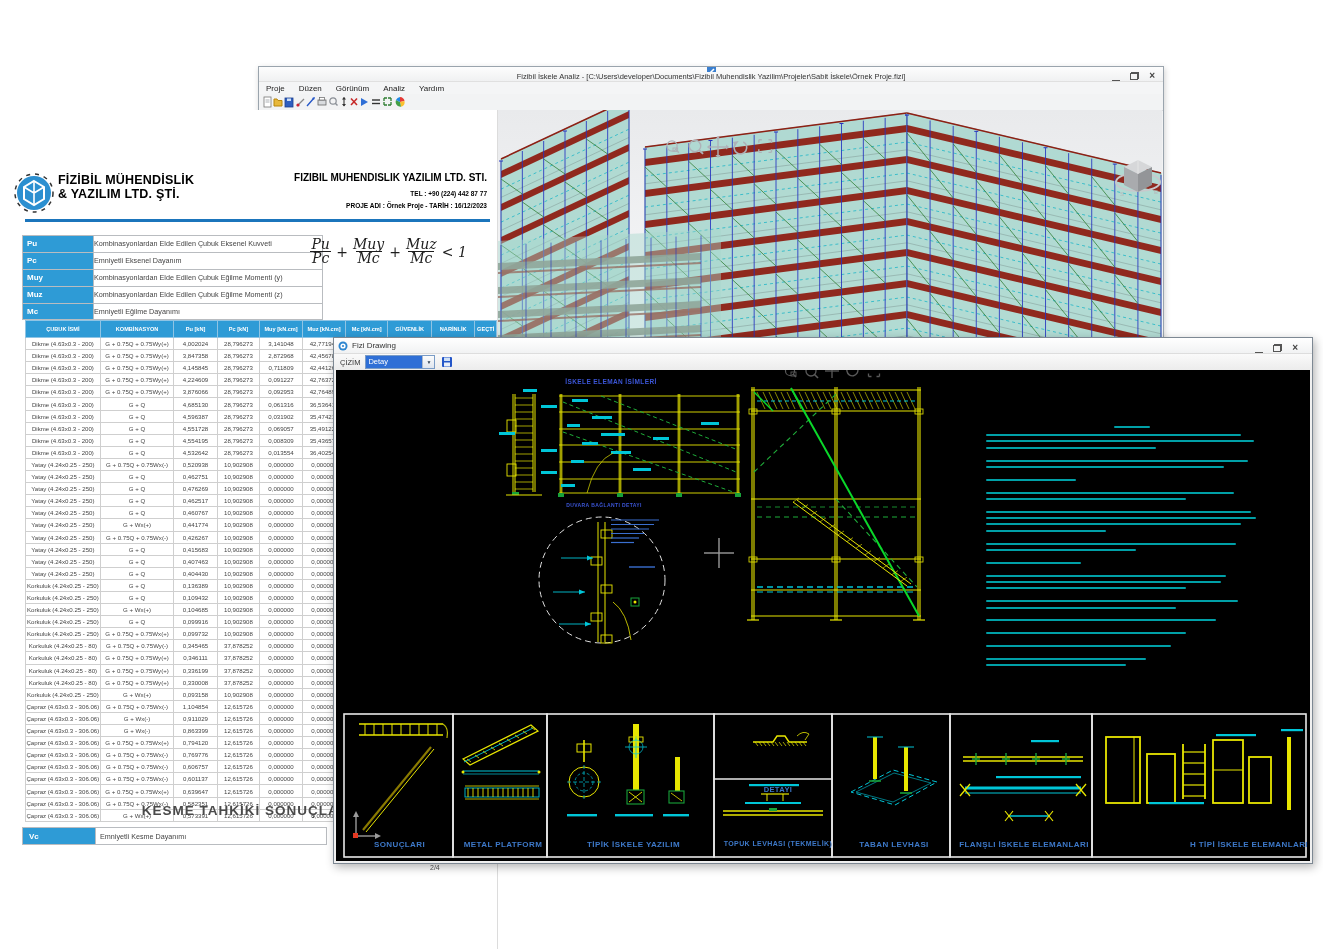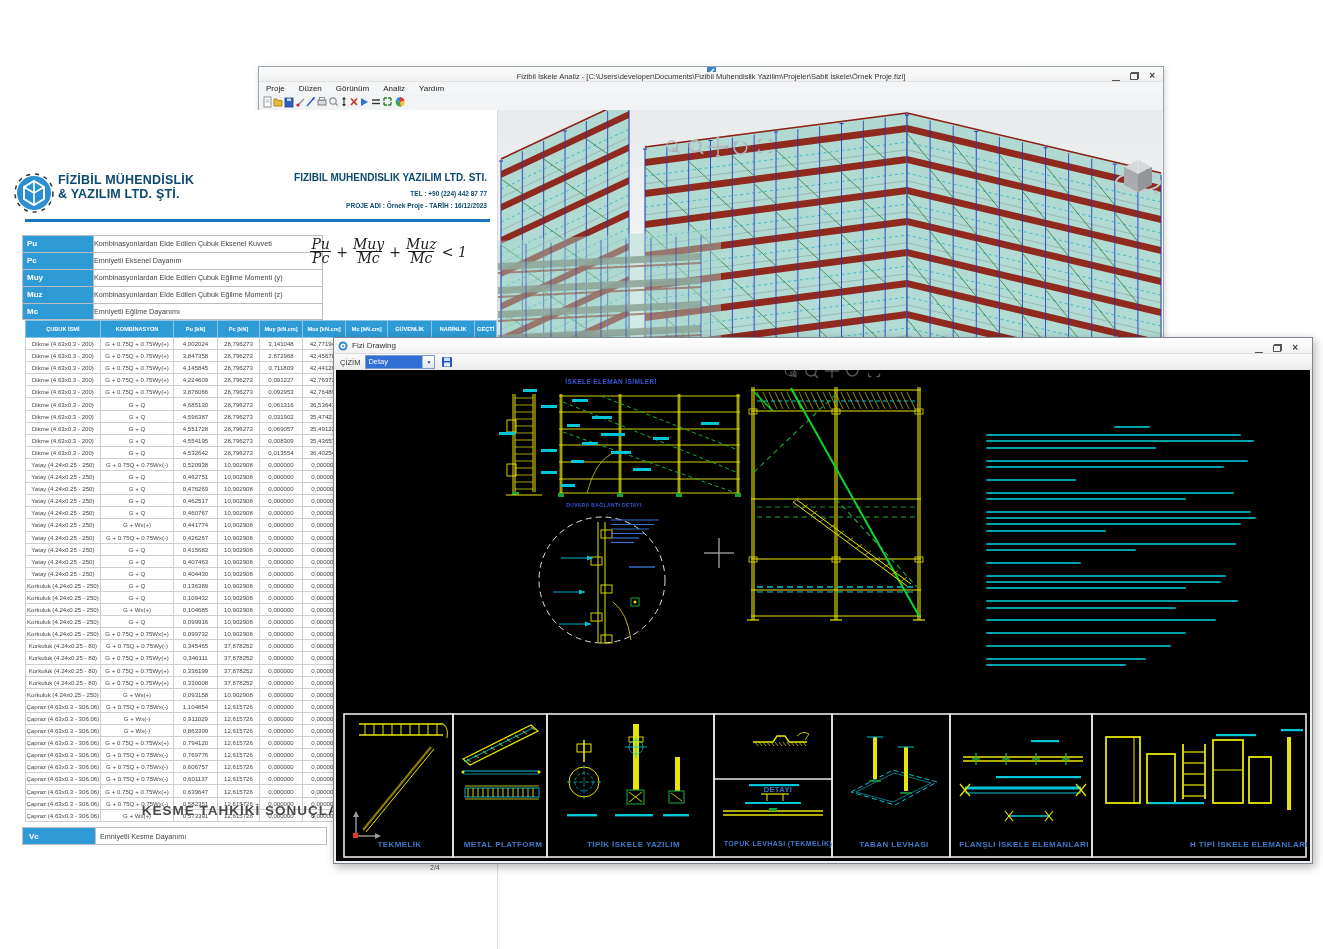--- a/index.html
+++ b/index.html
@@ -17,21 +17,21 @@
   .win-restore i{position:absolute;left:0;bottom:0;width:6px;height:5px;border:1px solid #555;background:#f5f5f5;display:block;}
   .win-restore:before{content:"";position:absolute;right:0;top:0;width:6px;height:5px;border:1px solid #555;display:block;}
   .win-close{font-size:10px;color:#444;line-height:8px;font-weight:bold;}
   #menubar3d{position:absolute;left:0;top:15px;right:0;height:12px;display:flex;gap:14px;padding-left:7px;
     font-size:8px;color:#222;background:#f4f5f6;align-items:center;}
   #toolbar3d{position:absolute;left:0;top:27px;right:0;height:16px;background:#f2f3f4;border-bottom:1px solid #dadcde;}
   #canvas3d{position:absolute;left:1px;top:43px;right:1px;bottom:1px;
     background:linear-gradient(#e9eaec,#f9fafb 35%,#fbfcfc);}
   
   #page{left:0;top:110px;width:497px;height:839px;background:#ffffff;border-right:1px solid #dcdcdc;}
-  .blue{color:#0c4a6e;}
+  .blue{color:#000000;}
   #pg-title1,#pg-title2{font-size:12.5px;font-weight:bold;line-height:14px;letter-spacing:.2px;}
   #pg-web{font-size:8px;font-weight:bold;margin-top:43px;}
   #pg-company{font-size:10px;font-weight:bold;}
   #pg-tel,#pg-proj{font-size:6.5px;font-weight:bold;}
   #rule{left:25px;top:109px;width:465px;height:3px;background:#1b75bc;}
   table{border-collapse:collapse;}
   
   #legend{left:22px;top:125px;}
   #legend td{border:0.5px solid #b9bcc0;height:15.9px;padding:0;}
   #legend .k{background:#2e9bd6;color:#fff;font-weight:bold;font-size:8px;width:66px;padding-left:4px;}
@@ -1366,21 +1366,21 @@
           <div class="nl" style="width: 230px;"></div>
           <div class="nl gap" style="width: 10px;"></div>
           <div class="nl" style="width: 200px;"></div>
           <div class="nl gap" style="width: 10px;"></div>
           <div class="nl" style="width: 185px;"></div>
           <div class="nl gap" style="width: 10px;"></div>
           <div class="nl" style="width: 160px;"></div>
           <div class="nl" style="width: 140px;"></div>
         </div>
       <div id="panel-labels">
-          <div class="panel-label" style="left: 10px; top: 470px; width: 107px;">TEKMELİK</div>
+          <div class="panel-label" style="left: 10px; top: 470px; width: 107px;">SONUÇLARI</div>
           <div class="panel-label" style="left: 121px; top: 470px; width: 92px;">METAL PLATFORM</div>
           <div class="panel-label" style="left: 215px; top: 470px; width: 165px;">TİPİK İSKELE YAZILIM</div>
           <div class="panel-label" style="left: 384px; top: 415px; width: 116px; font-size: 7.5px;">DETAYI</div>
           <div class="panel-label" style="left: 382px; top: 470px; width: 120px; font-size: 7px;">TOPUK LEVHASI (TEKMELİK)</div>
           <div class="panel-label" style="left: 500px; top: 470px; width: 116px;">TABAN LEVHASI</div>
           <div class="panel-label" style="left: 618px; top: 470px; width: 140px;">FLANŞLI İSKELE ELEMANLARI</div>
           <div class="panel-label" style="left: 760px; top: 470px; width: 212px; text-align: right;">H TİPİ İSKELE ELEMANLARI</div>
         </div>
     </div>
   </div>

